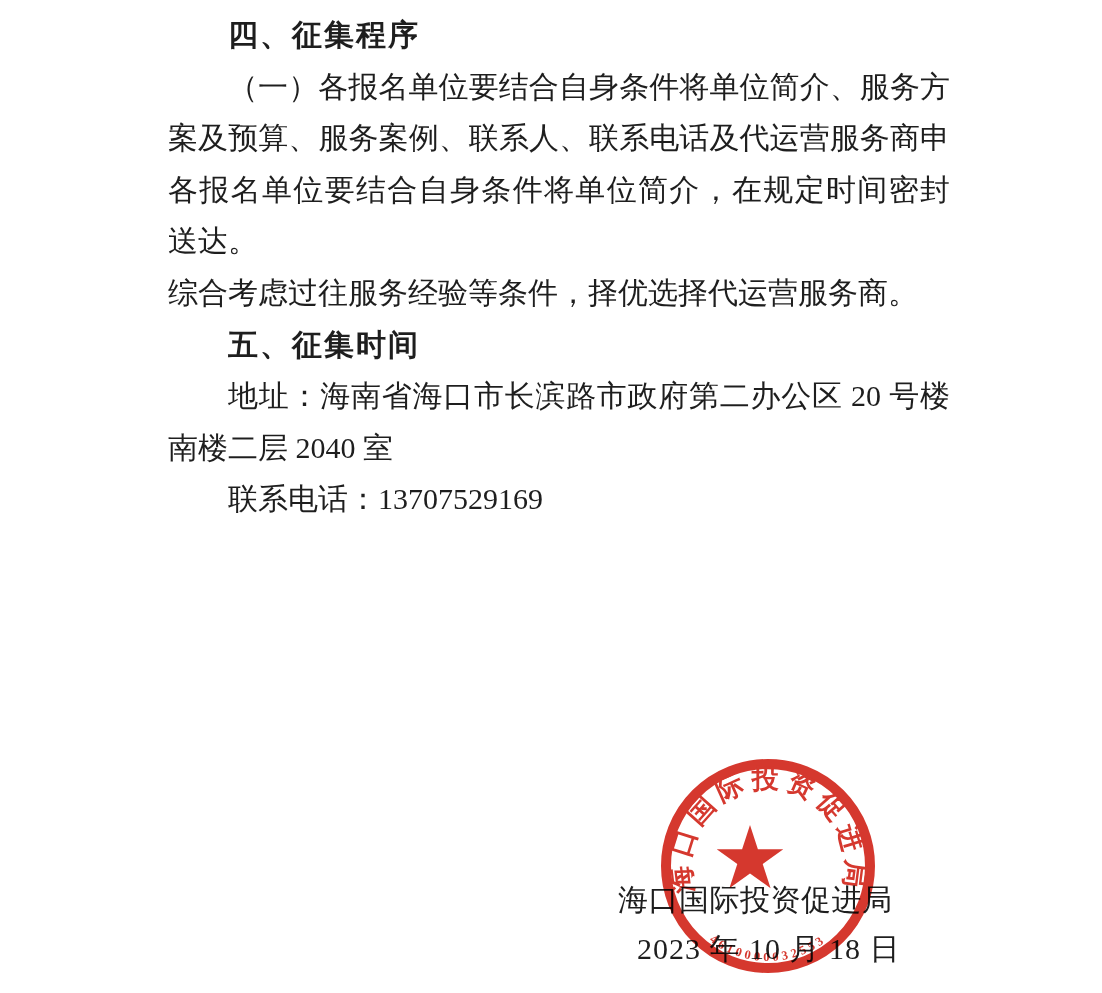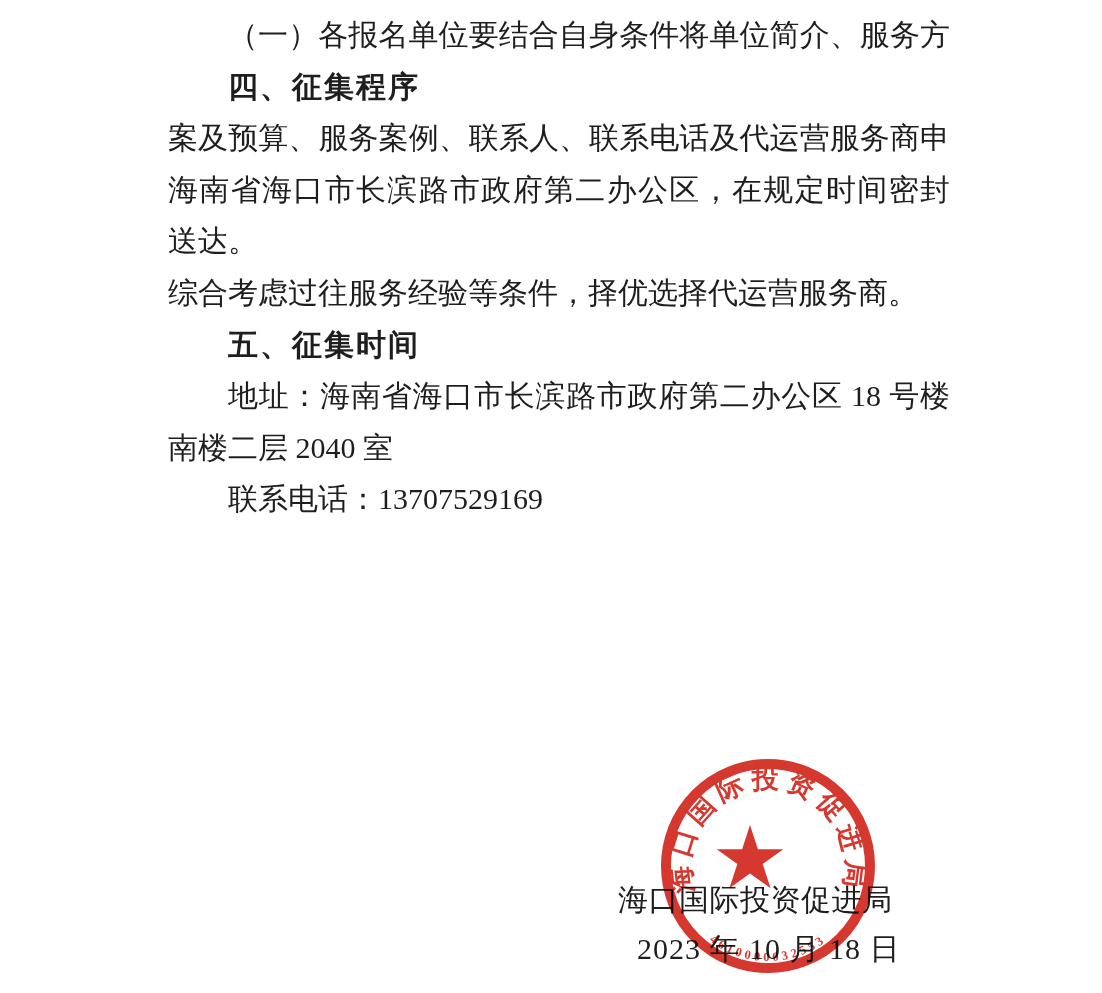--- a/index.html
+++ b/index.html
@@ -53,28 +53,28 @@
     font-family: "Liberation Serif", serif;
     font-weight: 600;
   }
   .seal-arc-text { font-size: 27px; letter-spacing: 6px; }
   .seal-code-text { font-size: 12.5px; letter-spacing: 3.5px; font-weight: 400; }
 </style>
 </head>
 <body>
 
 <div class="doc">
+  <div class="line heading indent">四、征集程序</div>
   <div class="line indent fill">（一）各报名单位要结合自身条件将单位简介、服务方</div>
-  <div class="line heading indent">四、征集程序</div>
   <div class="line fill">案及预算、服务案例、联系人、联系电话及代运营服务商申</div>
-  <div class="line fill">海南省海口市长滨路市政府第二办公区，在规定时间密封</div>
+  <div class="line fill">各报名单位要结合自身条件将单位简介，在规定时间密封</div>
   <div class="line">送达。</div>
   <div class="line">综合考虑过往服务经验等条件，择优选择代运营服务商。</div>
   <div class="line heading indent">五、征集时间</div>
-  <div class="line indent fill">地址：海南省海口市长滨路市政府第二办公区 18 号楼</div>
+  <div class="line indent fill">地址：海南省海口市长滨路市政府第二办公区 20 号楼</div>
   <div class="line">南楼二层 2040 室</div>
   <div class="line indent">联系电话：13707529169</div>
 </div>
 
 <div class="signature" id="sig-agency">海口国际投资促进局</div>
 <div class="signature" id="sig-date">2023 年 10 月 18 日</div>
 
 <svg class="seal" viewBox="0 0 240 247" xmlns="http://www.w3.org/2000/svg">
   <defs>
     <path id="arcTop" d="M 47.7 149.2 A 78 78 0 1 1 192.3 149.2" fill="none"></path>

